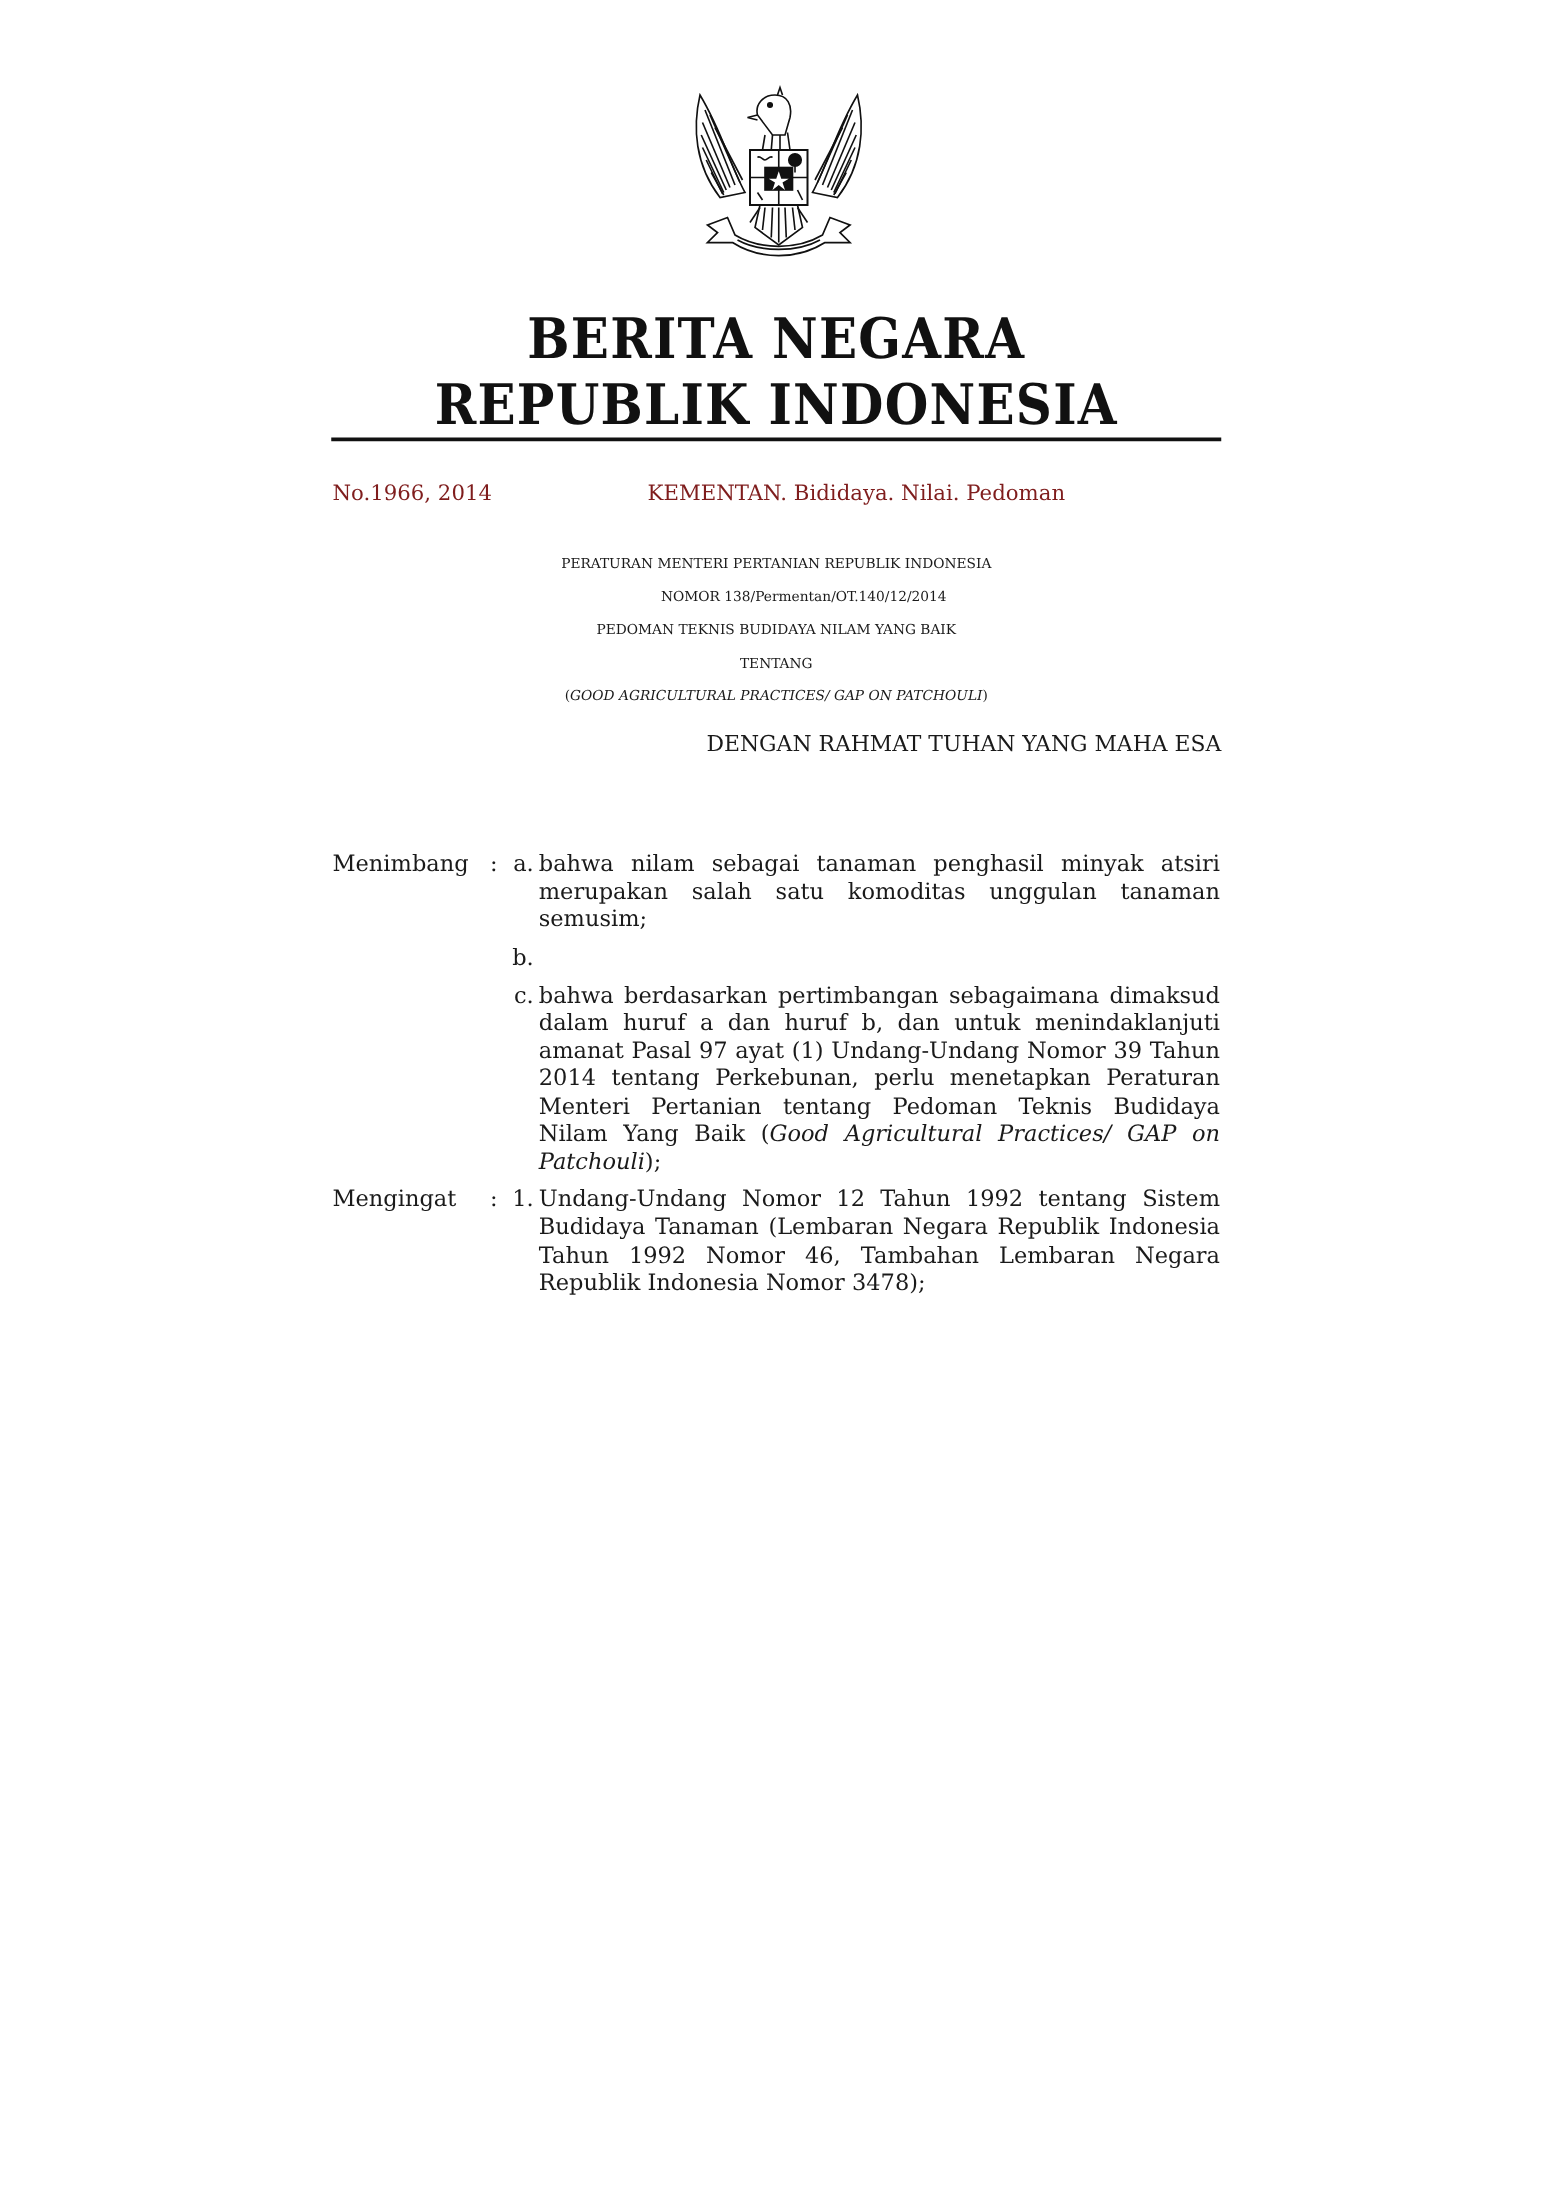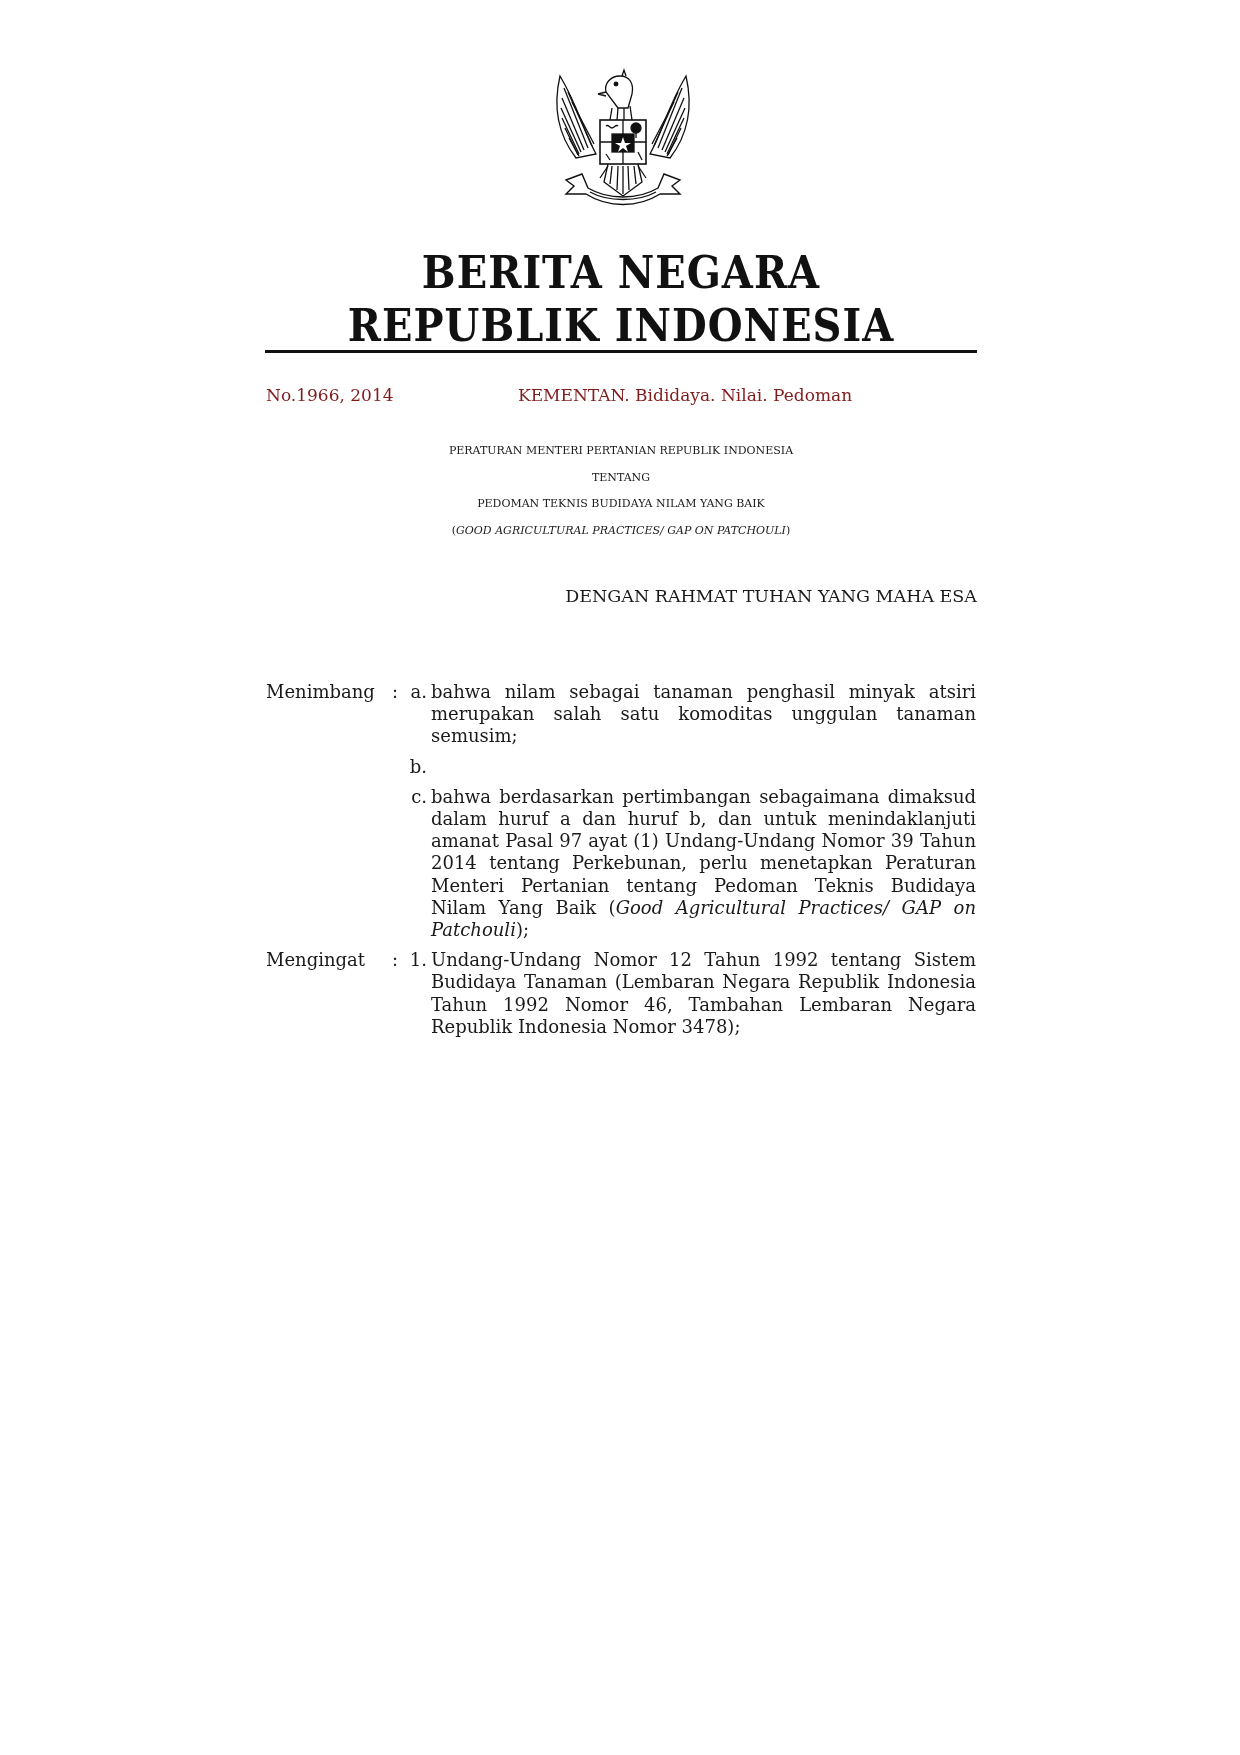--- a/index.html
+++ b/index.html
@@ -186,22 +186,23 @@
 
 <div class="masthead mast-1">BERITA NEGARA</div>
 <div class="masthead mast-2">REPUBLIK INDONESIA</div>
 <div class="rule"></div>
 
 <div class="issue-line issue-no">No.1966, 2014</div>
 <div class="issue-line issue-cat">KEMENTAN. Bididaya. Nilai. Pedoman</div>
 
 <div class="title-block">
   <span class="l">PERATURAN MENTERI PERTANIAN REPUBLIK INDONESIA</span>
+  <span class="l nomor">NOMOR 138/Permentan/OT.140/12/2014</span>
+  <span class="l">PEDOMAN TEKNIS BUDIDAYA NILAM YANG BAIK</span>
   <span class="l">TENTANG</span>
-  <span class="l">PEDOMAN TEKNIS BUDIDAYA NILAM YANG BAIK</span>
   <span class="l"><span>(</span><span class="paren-i">GOOD AGRICULTURAL PRACTICES/ GAP ON PATCHOULI</span><span>)</span></span>
 </div>
 
 <div class="opening">
   <span class="l">DENGAN RAHMAT TUHAN YANG MAHA ESA</span>
 </div>
 
 <div class="clauses">
 
   <div class="clause-row">

